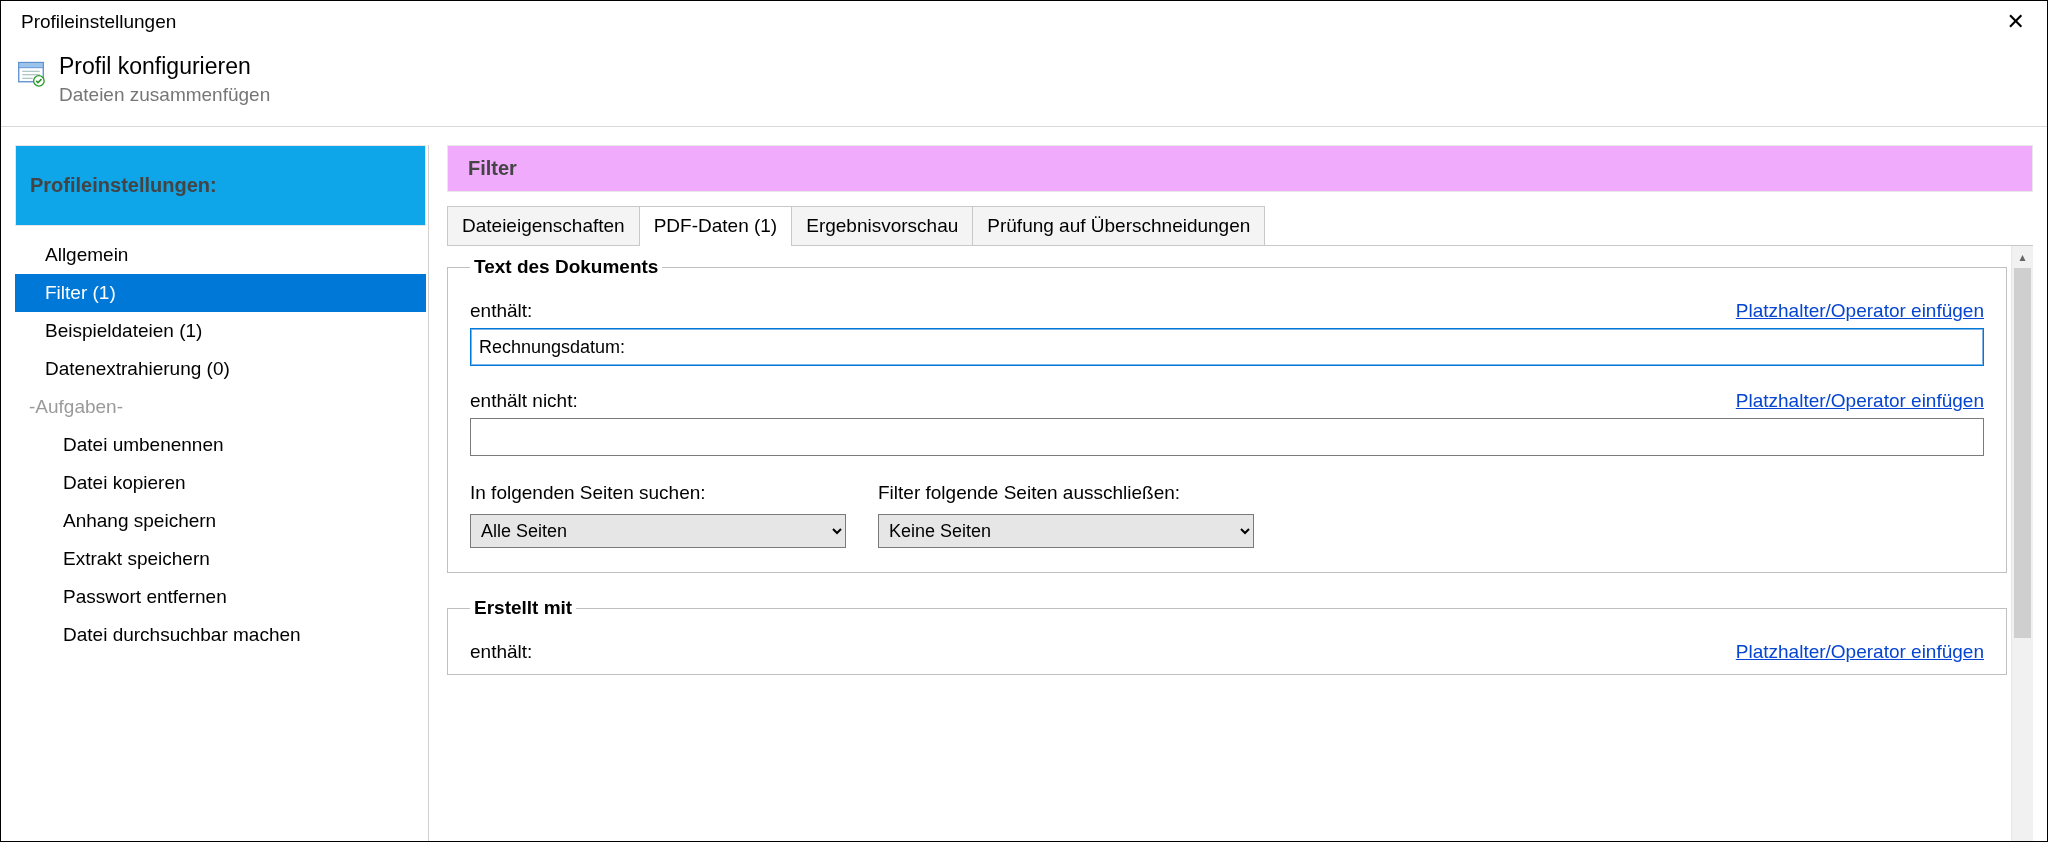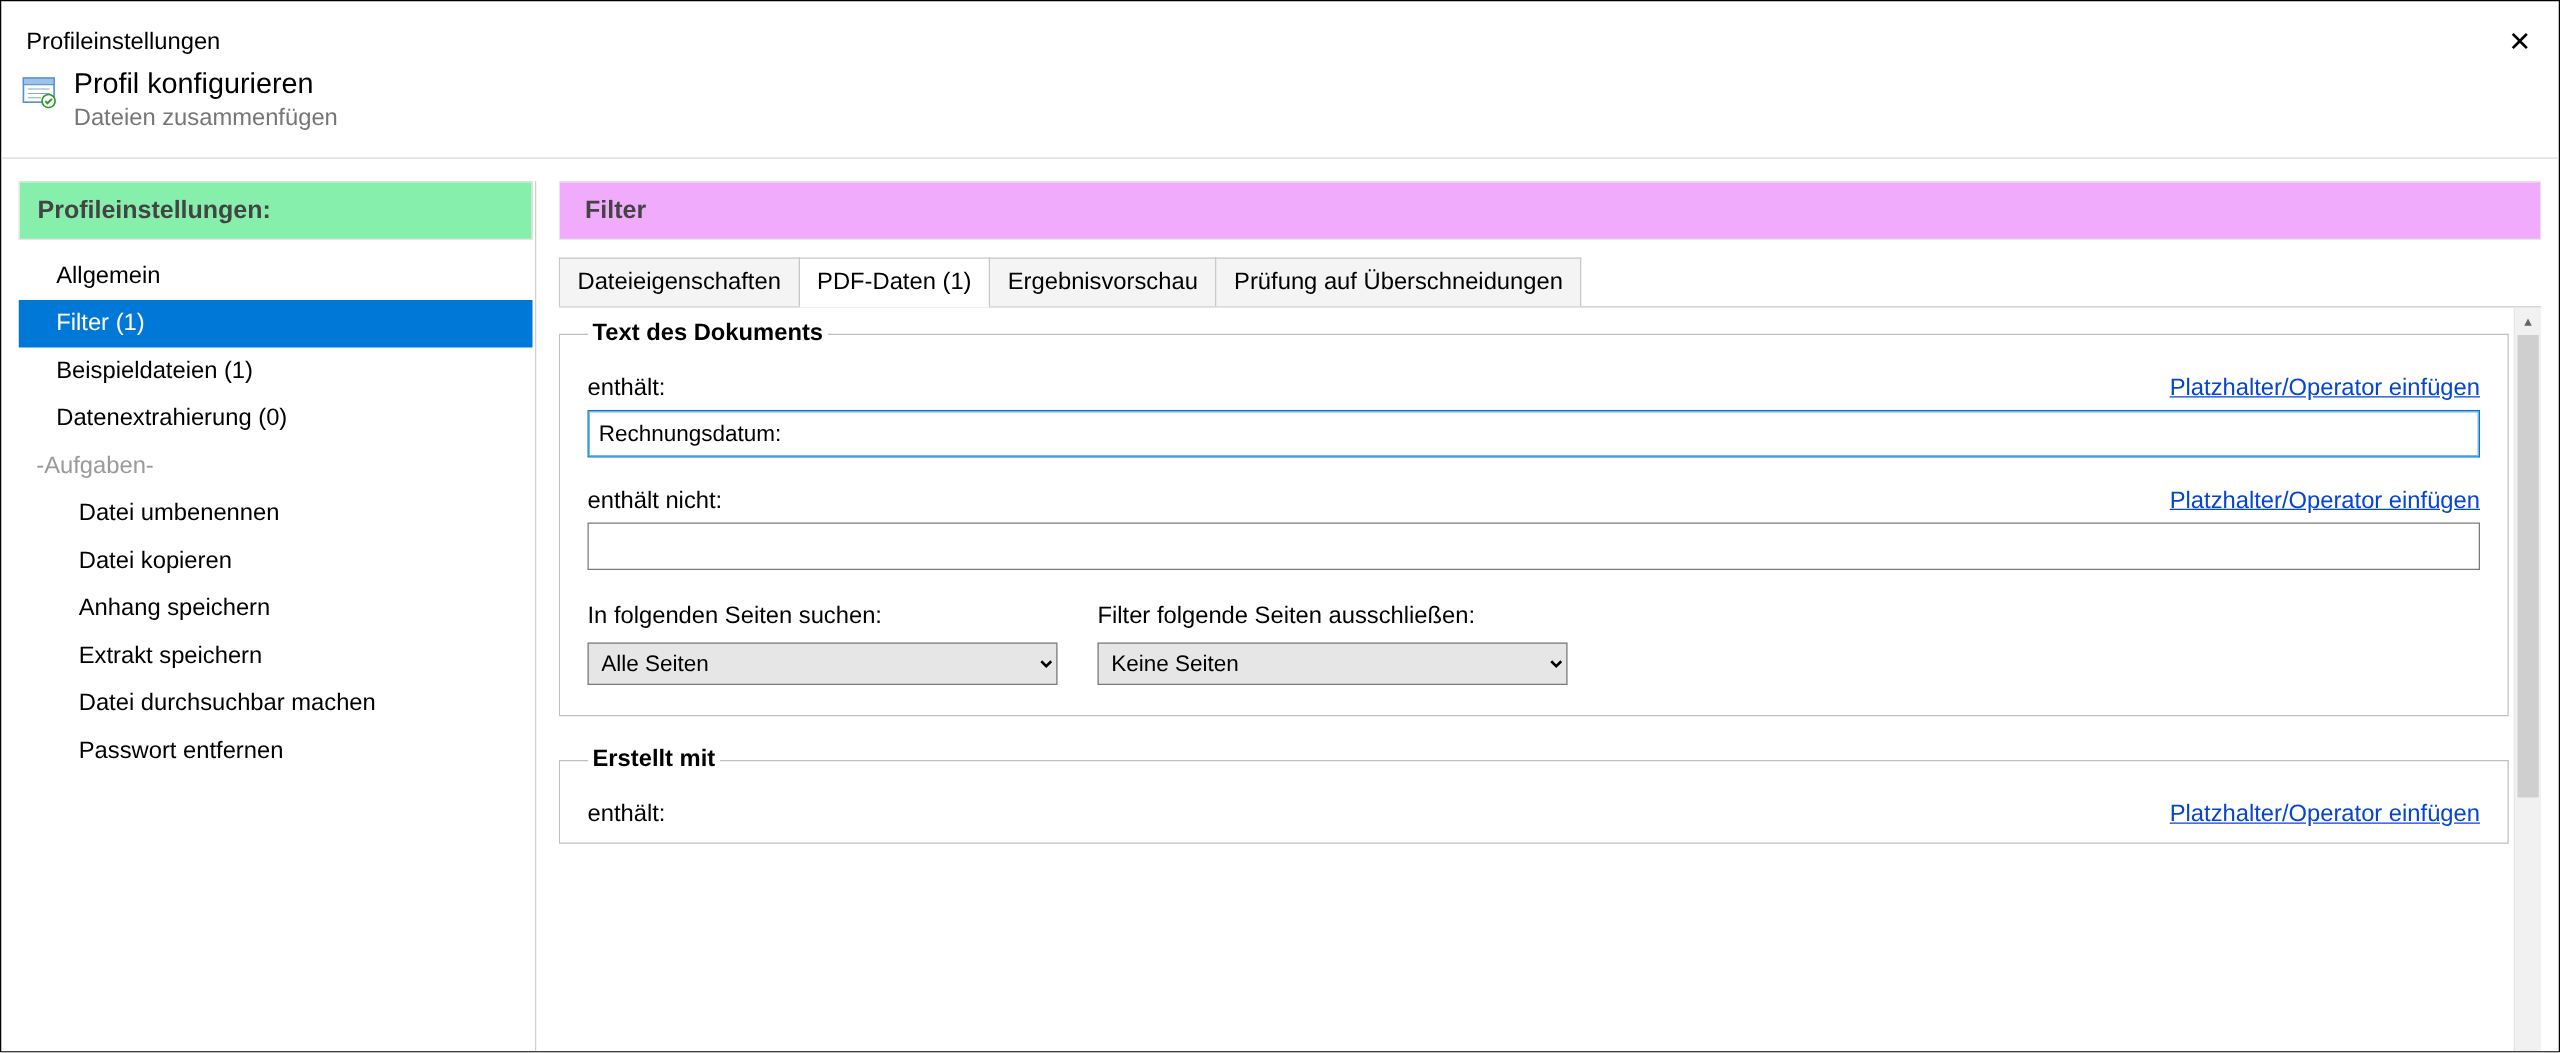--- a/index.html
+++ b/index.html
@@ -1,29 +1,29 @@
 <!DOCTYPE html>
 <html><head>
 <meta charset="utf-8">
 <style>
   * { box-sizing: border-box; margin: 0; padding: 0; }
   body { font-family: "Segoe UI", Tahoma, sans-serif; background: #fff; color: #000; font-size: 18px; overflow: hidden; }
   .window { width: 2048px; height: 842px; border: 1px solid #000; display: flex; flex-direction: column; }
-  .titlebar { display: flex; justify-content: space-between; align-items: flex-end; padding: 10px 16px 0 20px; height: 44px; }
+  .titlebar { display: flex; justify-content: space-between; align-items: flex-start; padding: 10px 16px 0 20px; height: 44px; }
   .titlebar-title { font-size: 19px; }
   .close-x { font-size: 22px; font-weight: 300; cursor: pointer; padding: 0 6px; line-height: 1; }
   .header { padding: 8px 20px 20px 16px; display: flex; gap: 14px; align-items: flex-start; }
   .header-icon { width: 28px; height: 28px; margin-top: 6px; }
   .header-icon svg { width: 100%; height: 100%; }
   .header-title { font-size: 23px; font-weight: 400; margin-bottom: 4px; }
   .header-subtitle { font-size: 19px; color: #767676; }
   .divider { border: none; border-top: 1px solid #d9d9d9; }
   .content { flex: 1; display: flex; padding: 18px 14px 0 14px; gap: 0; overflow: hidden; }
   .sidebar { width: 414px; display: flex; flex-direction: column; border-right: 1px solid #d0d0d0; padding-right: 2px; }
-  .sidebar-header { background: #86efac; padding: 11px 14px; border: 1px solid #e5e5e5; }
+  .sidebar-header { background: #0ea5e9; padding: 28px 14px; border: 1px solid #e5e5e5; }
   .sidebar-header-text { font-size: 20px; font-weight: 600; color: #444; }
   .sidebar-list { margin-top: 10px; }
   .sidebar-item { padding: 8px 8px 8px 30px; font-size: 19px; cursor: pointer; }
   .sidebar-item.selected { background: #0078d7; color: #fff; }
   .sidebar-item.group { color: #9a9a9a; padding-left: 14px; cursor: default; }
   .sidebar-item.child { padding-left: 48px; }
   .main { flex: 1; display: flex; flex-direction: column; margin-left: 18px; overflow: hidden; }
   .main-header { background: #f0abfc; padding: 11px 20px; border: 1px solid #e8e8e8; }
   .main-header-text { font-size: 20px; font-weight: 600; color: #444; }
   .tabs { display: flex; margin-top: 14px; border-bottom: 1px solid #c8c8c8; position: relative; }
@@ -87,22 +87,22 @@
       <div class="sidebar-list" id="sidebar-list">
           <div class="sidebar-item">Allgemein</div>
           <div class="sidebar-item selected">Filter (1)</div>
           <div class="sidebar-item">Beispieldateien (1)</div>
           <div class="sidebar-item">Datenextrahierung (0)</div>
           <div class="sidebar-item group">-Aufgaben-</div>
           <div class="sidebar-item child">Datei umbenennen</div>
           <div class="sidebar-item child">Datei kopieren</div>
           <div class="sidebar-item child">Anhang speichern</div>
           <div class="sidebar-item child">Extrakt speichern</div>
+          <div class="sidebar-item child">Passwort entfernen</div>
           <div class="sidebar-item child">Datei durchsuchbar machen</div>
-          <div class="sidebar-item child">Passwort entfernen</div>
         </div>
     </div>
 
     <div class="main">
       <div class="main-header">
         <span class="main-header-text">Filter</span>
       </div>
 
       <div class="tabs" id="tabs">
           <div class="tab">Dateieigenschaften</div>

